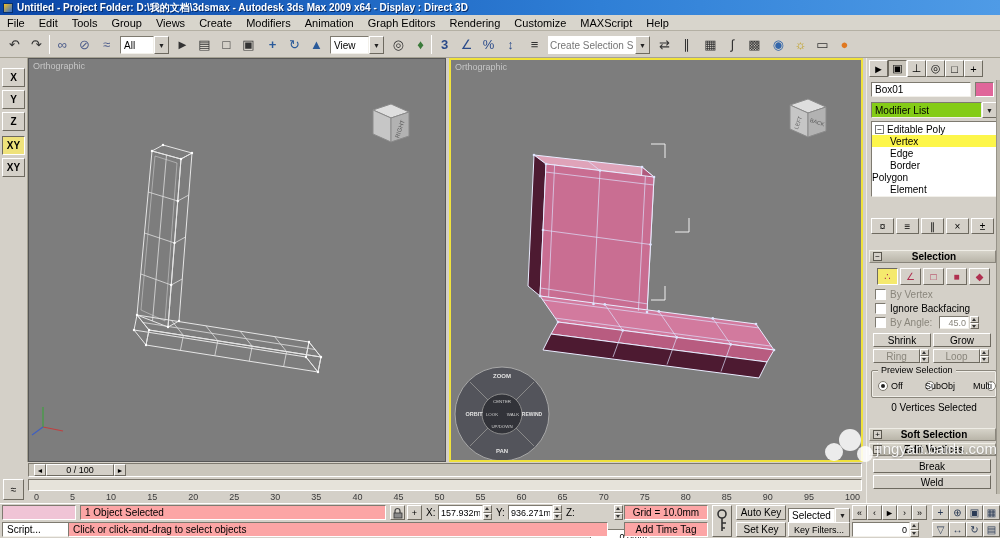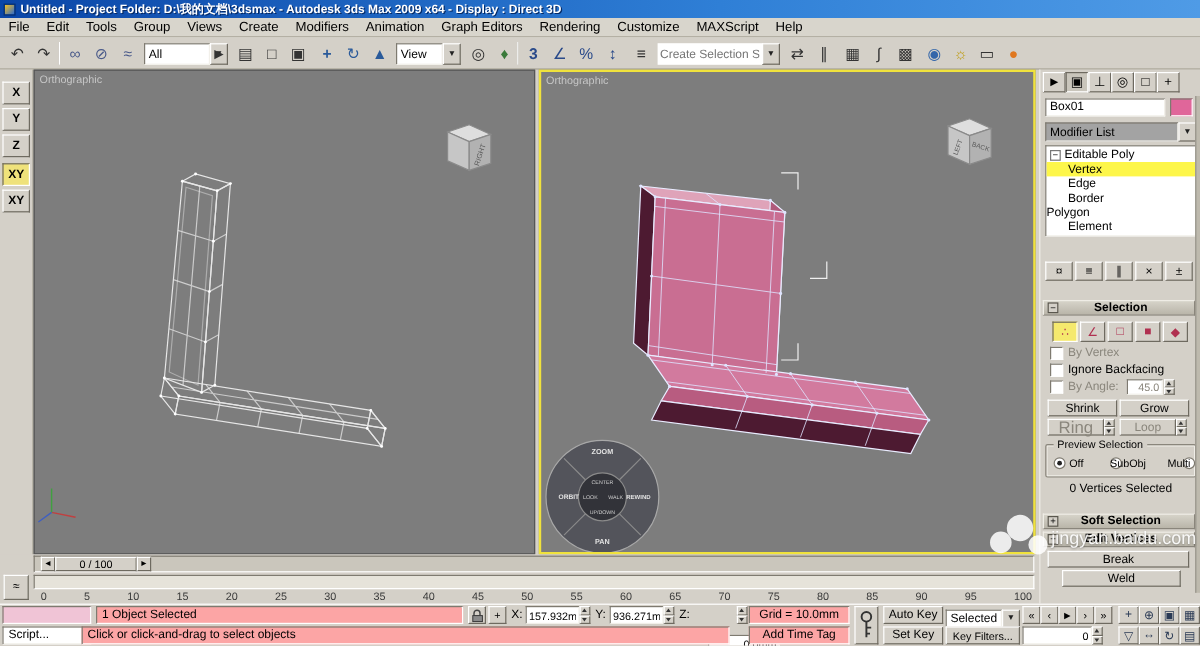--- a/index.html
+++ b/index.html
@@ -90,21 +90,21 @@
   <span class="mitem">Help</span>
 </div>
 
 <div class="abs toolbar">
   <span class="ticon" style="left:4px">↶</span>
   <span class="ticon" style="left:26px">↷</span>
   <span class="tsep" style="left:49px"></span>
   <span class="ticon" style="left:52px;color:#4a5a8a">∞</span>
   <span class="ticon" style="left:74px;color:#4a5a8a">⊘</span>
   <span class="ticon" style="left:96px;color:#4a5a8a">≈</span>
-  <div class="combo" style="left:120px;width:70px">
+  <div class="combo" style="left:120px;width:49px">
     <span class="cface">All</span>
     <span class="darr">▼</span>
   </div>
   <span class="ticon" style="left:172px">►</span>
   <span class="ticon" style="left:194px">▤</span>
   <span class="ticon" style="left:216px">□</span>
   <span class="ticon" style="left:238px">▣</span>
   <span class="ticon" style="left:262px;font-weight:bold;color:#2a5a9a">+</span>
   <span class="ticon" style="left:284px;color:#2a5a9a">↻</span>
   <span class="ticon" style="left:306px;color:#2a5a9a">▲</span>
@@ -256,21 +256,21 @@
   <span class="btn ptab pressed" style="left:21px;background:#c9c5bb">▣</span>
   <span class="btn ptab" style="left:40px">⊥</span>
   <span class="btn ptab" style="left:59px">◎</span>
   <span class="btn ptab" style="left:78px">□</span>
   <span class="btn ptab" style="left:97px">+</span>
 
   <input class="abs sunkw" style="left: 4px; top: 24px; width: 100px; height: 15px; font-size: 10px; padding: 0px 3px; font-family: inherit;" value="Box01">
   <span class="abs" style="left:108px;top:24px;width:19px;height:15px;background:#e0669a;border:1px solid;border-color:#7e7a70 #fff #fff #7e7a70"></span>
 
   <div class="combo" style="left:4px;top:44px;width:126px;height:16px">
-    <span class="cface" style="background:#a3a3a3">Modifier List</span>
+    <span class="cface" style="background:#84cc16">Modifier List</span>
     <span class="darr">▼</span>
   </div>
 
   <div class="abs sunkw" style="left:4px;top:63px;width:126px;height:76px;overflow:hidden">
     <div class="stackrow" style="top:1px">
       <span style="width:9px;height:9px;border:1px solid #777;font-size:8px;line-height:7px;text-align:center;margin:0 3px">−</span>
       <span>Editable Poly</span>
     </div>
     <div class="stackrow" style="top:13px;background:#fdf64a">
       <span style="margin-left:18px">Vertex</span>
@@ -313,21 +313,21 @@
   <span class="cb abs" style="left:8px;top:259px"></span>
   <span class="abs dis" style="left:23px;top:259px;font-size:10px">By Angle:</span>
   <input class="abs sunkw dis" style="left: 72px; top: 258px; width: 30px; height: 13px; font-size: 9px; text-align: right; padding: 0px 2px; color: rgb(138, 134, 124); font-family: inherit;" value="45.0">
   <span class="spin" style="left:103px;top:258px;height:13px">
       <i class="up"></i>
       <i class="dn"></i>
     </span>
 
   <span class="btn abs" style="left:6px;top:275px;width:58px;height:14px;font-size:10px">Shrink</span>
   <span class="btn abs" style="left:66px;top:275px;width:58px;height:14px;font-size:10px">Grow</span>
-  <span class="btn abs dis" style="left:6px;top:291px;width:47px;height:14px;font-size:14px">Ring</span>
+  <span class="btn abs dis" style="left:6px;top:291px;width:47px;height:14px;font-size:10px">Ring</span>
   <span class="spin" style="left:53px;top:291px;height:14px">
       <i class="up"></i>
       <i class="dn"></i>
     </span>
   <span class="btn abs dis" style="left:66px;top:291px;width:47px;height:14px;font-size:10px">Loop</span>
   <span class="spin" style="left:113px;top:291px;height:14px">
       <i class="up"></i>
       <i class="dn"></i>
     </span>
 
@@ -345,21 +345,21 @@
 
   <div class="rhdr" style="top:370px">
     <span class="pm">+</span>
     <span class="rtitle">Soft Selection</span>
   </div>
   <div class="rhdr" style="top:385px">
     <span class="pm">−</span>
     <span class="rtitle">Edit Vertices</span>
   </div>
   <span class="btn abs" style="left:6px;top:401px;width:118px;height:14px;font-size:10px">Break</span>
-  <span class="btn abs" style="left:18px;top:417px;width:99px;height:14px;font-size:10px">Weld</span>
+  <span class="btn abs" style="left:6px;top:417px;width:118px;height:14px;font-size:10px">Weld</span>
   <span class="pscroll"></span>
 </div>
 
 <div class="abs timeslider">
   <div class="tgroove"></div>
   <div class="tthumb">
     <span class="cap">◄</span>
     <span class="lbl">0 / 100</span>
     <span class="cap">►</span>
   </div>

